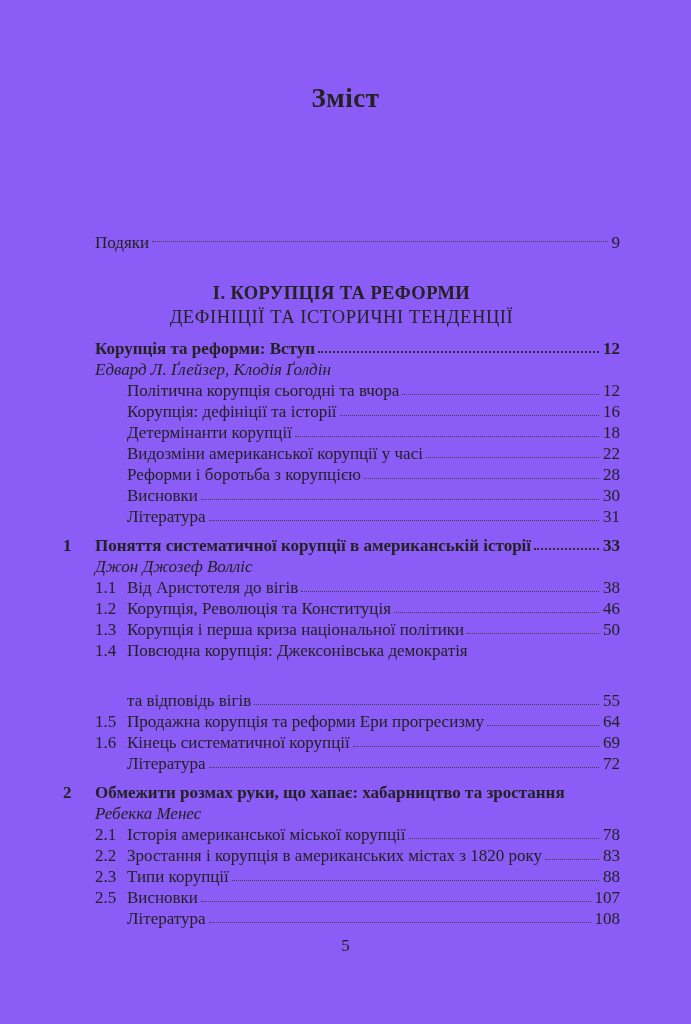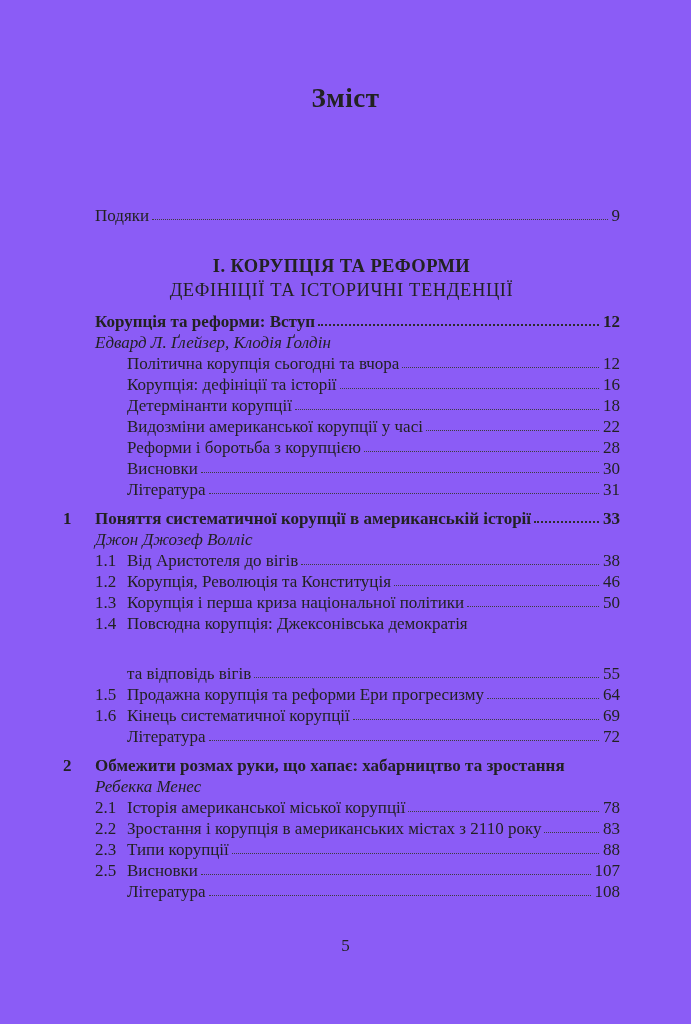--- a/index.html
+++ b/index.html
@@ -29,21 +29,21 @@
   .toc{
     margin-left:63px;
     width:557px;
   }
   .row{
     display:flex;
     align-items:baseline;
     font-size:17px;
     line-height:21px;
   }
-  .front{margin-top:91px;padding-left:32px;}
+  .front{margin-top:118px;padding-left:32px;align-items:center;}
   .part{margin-top:28px;text-align:center;}
   .part1{
     font-size:18.5px;line-height:24px;font-weight:700;letter-spacing:0.4px;
   }
   .part2{
     font-size:18.5px;line-height:24px;font-weight:400;letter-spacing:0.6px;
   }
   .entries{margin-top:9px;}
   .b{font-weight:700;}
   .chapter{margin-top:8px;}
@@ -208,21 +208,21 @@
           <span class="text">Ребекка Менес</span>
         </div>
         <div class="row sub">
           <span class="num">2.1</span>
           <span class="text">Історія американської міської корупції</span>
           <span class="leader"></span>
           <span class="pg">78</span>
         </div>
         <div class="row sub">
           <span class="num">2.2</span>
-          <span class="text">Зростання і корупція в американських містах з 2110 року</span>
+          <span class="text">Зростання і корупція в американських містах з 1820 року</span>
           <span class="leader"></span>
           <span class="pg">83</span>
         </div>
         <div class="row sub">
           <span class="num">2.3</span>
           <span class="text">Типи корупції</span>
           <span class="leader"></span>
           <span class="pg">88</span>
         </div>
         <div class="row sub">

